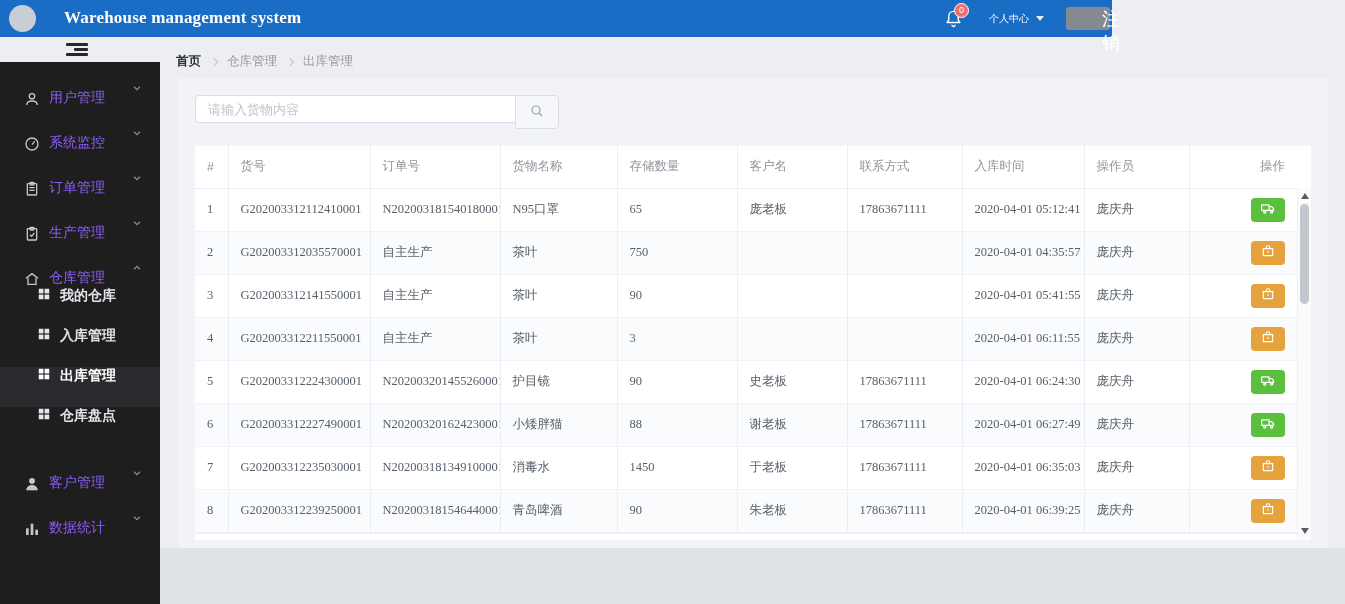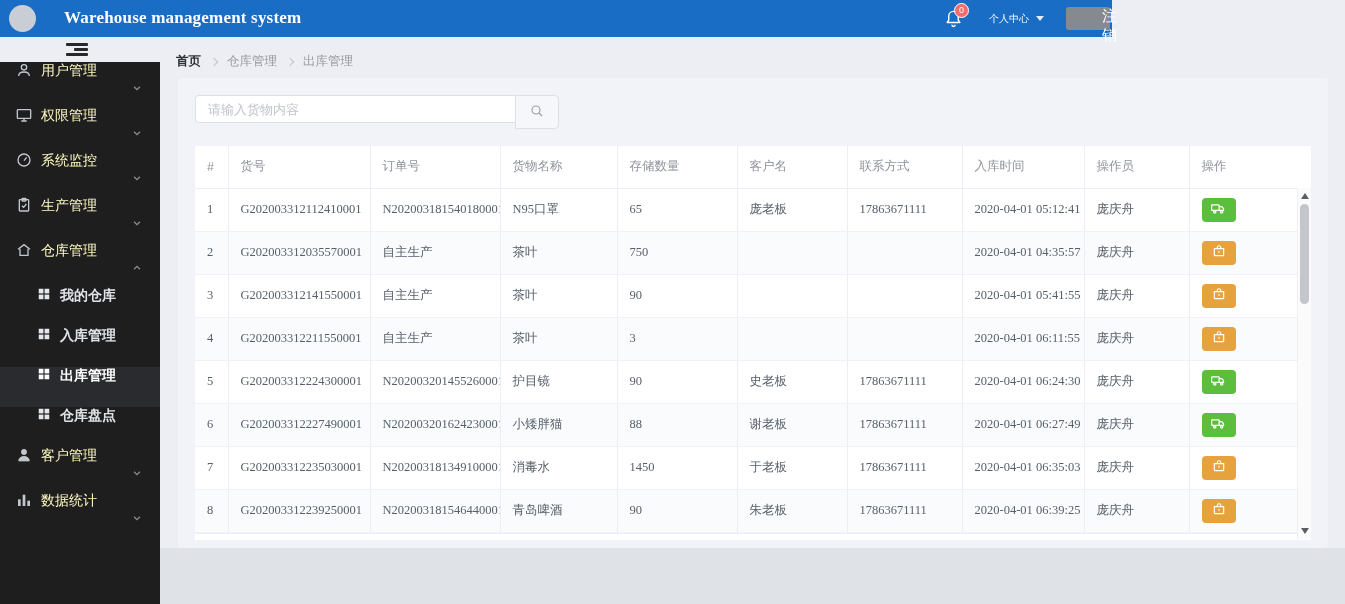--- a/index.html
+++ b/index.html
@@ -9,41 +9,41 @@
   .topbar { position:absolute; top:0; left:0; width:1112px; height:37px; background:#1a6dc4; z-index:30; }
   .avatar { position:absolute; left:9px; top:5px; width:27px; height:27px; border-radius:50%; background:#c9ced6; }
   .app-title { position:absolute; left:64px; top:8px; color:#fff; font-family:"Liberation Serif",serif; font-weight:bold; font-size:17px; letter-spacing:.2px; }
   .top-right { position:absolute; right:0; top:0; height:37px; display:flex; align-items:center; }
   .bell-wrap { position:relative; margin-right:26px; cursor:pointer; }
   .bell-wrap svg { display:block; }
   .badge { position:absolute; top:-6px; left:10px; min-width:15px; height:15px; border-radius:8px; background:#f56c6c; border:1px solid #fff;
            color:#fff; font-size:9px; line-height:13px; text-align:center; padding:0 3px; }
   .user-menu { display:flex; align-items:center; color:#fff; font-size:10px; margin-right:22px; cursor:pointer; }
   .caret-down { width:0; height:0; border-left:4px solid transparent; border-right:4px solid transparent; border-top:5px solid #e8edf5; margin-left:7px; }
-  .logout-btn { width:44px; height:23px; margin-right:2px; background:#868a90; color:#fff; font-size:15px; border:none; border-radius:3px; cursor:pointer;padding-left:36px; }
+  .logout-btn { width:44px; height:23px; margin-right:2px; background:#868a90; color:#fff; font-size:18px; border:none; border-radius:3px; cursor:pointer;padding-left:36px; }
 
   
   .workspace { position:absolute; top:37px; left:0; right:0; bottom:0; background:#eceef3; }
   .workspace::after { content:""; position:absolute; top:511px; left:160px; right:0; bottom:0; background:#dfe2e7; }
 
   
   .collapse-toggle { position:absolute; left:66px; top:6px; width:22px; height:14px; cursor:pointer; z-index:5; }
   .collapse-toggle i { position:absolute; left:0; height:3px; background:#26282b; border-radius:1px; }
   .collapse-toggle i:nth-child(1) { top:0; width:22px; }
   .collapse-toggle i:nth-child(2) { top:5px; width:14px; left:8px; }
   .collapse-toggle i:nth-child(3) { top:10px; width:22px; }
 
   
   .breadcrumb { position:absolute; left:176px; top:16px; display:flex; align-items:center; font-size:12.5px; color:#97999c; }
   .crumb-first { color:#2f3337; font-weight:bold; }
   .crumb-sep { width:6px; height:6px; border-top:1px solid #c0c4cc; border-right:1px solid #c0c4cc; transform:rotate(45deg); margin:0 10px; }
 
   
   .sidebar { position:absolute; left:0; top:25px; width:160px; bottom:0; background:#1e1e1e; z-index:4; }
-  .side-item { height:45px; display:flex; align-items:flex-start; padding-left:16px; cursor:pointer; color:#fef9c3; font-size:14px; position:relative; }
+  .side-item { height:45px; display:flex; align-items:flex-end; padding-left:24px; cursor:pointer; color:#8b5cf6; font-size:14px; position:relative; }
   .side-item .s-icon { width:16px; height:16px; margin-right:9px; display:inline-flex; }
   .side-item svg.glyph { stroke:#c3c7cd; }
   .chev { position:absolute; right:18px; top:50%; margin-top:-5px; }
   .side-sub { height:40px; display:flex; padding-left:37px; cursor:pointer; color:#dfe2e6; font-size:14px;font-weight:bold; }
   .side-sub .s-icon { width:14px; height:14px; margin-right:9px; display:inline-flex; }
   .side-sub.active { background:#2a2b2e; color:#fff; }
 
   
   .card { position:absolute; left:178px; top:41px; width:1150px; height:470px; background:#f2f3f8; border-radius:4px; padding:17px; z-index:3; }
   .search-row { display:flex; }
@@ -52,21 +52,21 @@
   .search-btn { width:44px; height:34px; background:#f5f7fa; border:1px solid #dcdfe6; border-radius:0 4px 4px 0; cursor:pointer; display:flex; align-items:center; justify-content:center; }
 
   
   .table-wrap { position:relative; margin-top:17px; width:1116px; background:#fff; }
   table.grid { border-collapse:collapse; table-layout:fixed; width:1102px; }
   .grid th { height:42px; font-weight:normal; font-size:12.5px; color:#8f949b; text-align:left; padding:0 12px;
              border-bottom:1px solid #ebeef5; border-right:1px solid #ebeef5; background:#fff; white-space:nowrap; overflow:hidden; }
   .grid td { height:43px; font-size:12.5px; color:#57606a; padding:0 12px; border-bottom:1px solid #f0f2f7; border-right:1px solid #ebeef5;
              font-family:"Liberation Serif",serif; white-space:nowrap; overflow:hidden; }
   .grid tr:nth-child(even) td { background:#fafbfd; }
-  .grid th:last-child, .grid td:last-child { border-right:none; }
+  .grid th:last-child, .grid td:last-child { border-right:none;text-align:right; }
   .row-sliver { width:1102px; height:7px; background:#fff; border-top:1px solid #ebeef5; }
 
   .act-btn { width:34px; height:24px; border:none; border-radius:4px; cursor:pointer; display:inline-flex; align-items:center; justify-content:center; }
   .act-btn.green { background:#5cbe3d; }
   .act-btn.orange { background:#e6a23c; }
 
   
   .vscroll { position:absolute; top:42px; right:0; width:14px; height:351px; background:#fbfbfc; border-left:1px solid #eef0f4; }
   .vs-up, .vs-down { position:absolute; left:3px; width:0; height:0; border-left:4px solid transparent; border-right:4px solid transparent; }
   .vs-up { top:5px; border-bottom:6px solid #5a5e63; }
@@ -121,46 +121,47 @@
             <circle cx="12" cy="8" r="4"></circle>
             <path d="M4 21c0-4 4-6 8-6s8 2 8 6"></path>
           </svg>
         </span>
       <span>用户管理</span>
       <span class="chev"><svg width="10" height="10" viewBox="0 0 24 24" fill="none" stroke="#8a8e94" stroke-width="3">
             <polyline points="5 9 12 16 19 9"></polyline>
           </svg></span>
     </div>
 
-    <div class="side-item">
-      <span class="s-icon">
-          <svg class="glyph" width="16" height="16" viewBox="0 0 24 24" fill="none" stroke-width="2">
-            <rect x="2" y="4" width="20" height="13" rx="1"></rect>
-            <path d="M12 17v4M8 21h8"></path>
-          </svg>
-        </span>
-      <span>权限管理</span>
-      <span class="chev"><svg width="10" height="10" viewBox="0 0 24 24" fill="none" stroke="#8a8e94" stroke-width="3">
-            <polyline points="5 9 12 16 19 9"></polyline>
-          </svg></span>
-    </div>
 
     <div class="side-item">
       <span class="s-icon">
           <svg class="glyph" width="16" height="16" viewBox="0 0 24 24" fill="none" stroke-width="2">
             <circle cx="12" cy="12" r="9"></circle>
             <path d="M12 13l4-5"></path>
           </svg>
         </span>
       <span>系统监控</span>
       <span class="chev"><svg width="10" height="10" viewBox="0 0 24 24" fill="none" stroke="#8a8e94" stroke-width="3">
             <polyline points="5 9 12 16 19 9"></polyline>
           </svg></span>
     </div>
 
+    <div class="side-item">
+      <span class="s-icon">
+          <svg class="glyph" width="16" height="16" viewBox="0 0 24 24" fill="none" stroke-width="2">
+            <rect x="5" y="4" width="14" height="17" rx="1"></rect>
+            <rect x="9" y="2" width="6" height="4" rx="1"></rect>
+            <path d="M8 10h8M8 14h8"></path>
+          </svg>
+        </span>
+      <span>订单管理</span>
+      <span class="chev"><svg width="10" height="10" viewBox="0 0 24 24" fill="none" stroke="#8a8e94" stroke-width="3">
+            <polyline points="5 9 12 16 19 9"></polyline>
+          </svg></span>
+    </div>
 
     <div class="side-item">
       <span class="s-icon">
           <svg class="glyph" width="16" height="16" viewBox="0 0 24 24" fill="none" stroke-width="2">
             <rect x="5" y="4" width="14" height="17" rx="1"></rect>
             <rect x="9" y="2" width="6" height="4" rx="1"></rect>
             <polyline points="9 13 11.5 15.5 15.5 10.5"></polyline>
           </svg>
         </span>
       <span>生产管理</span>

